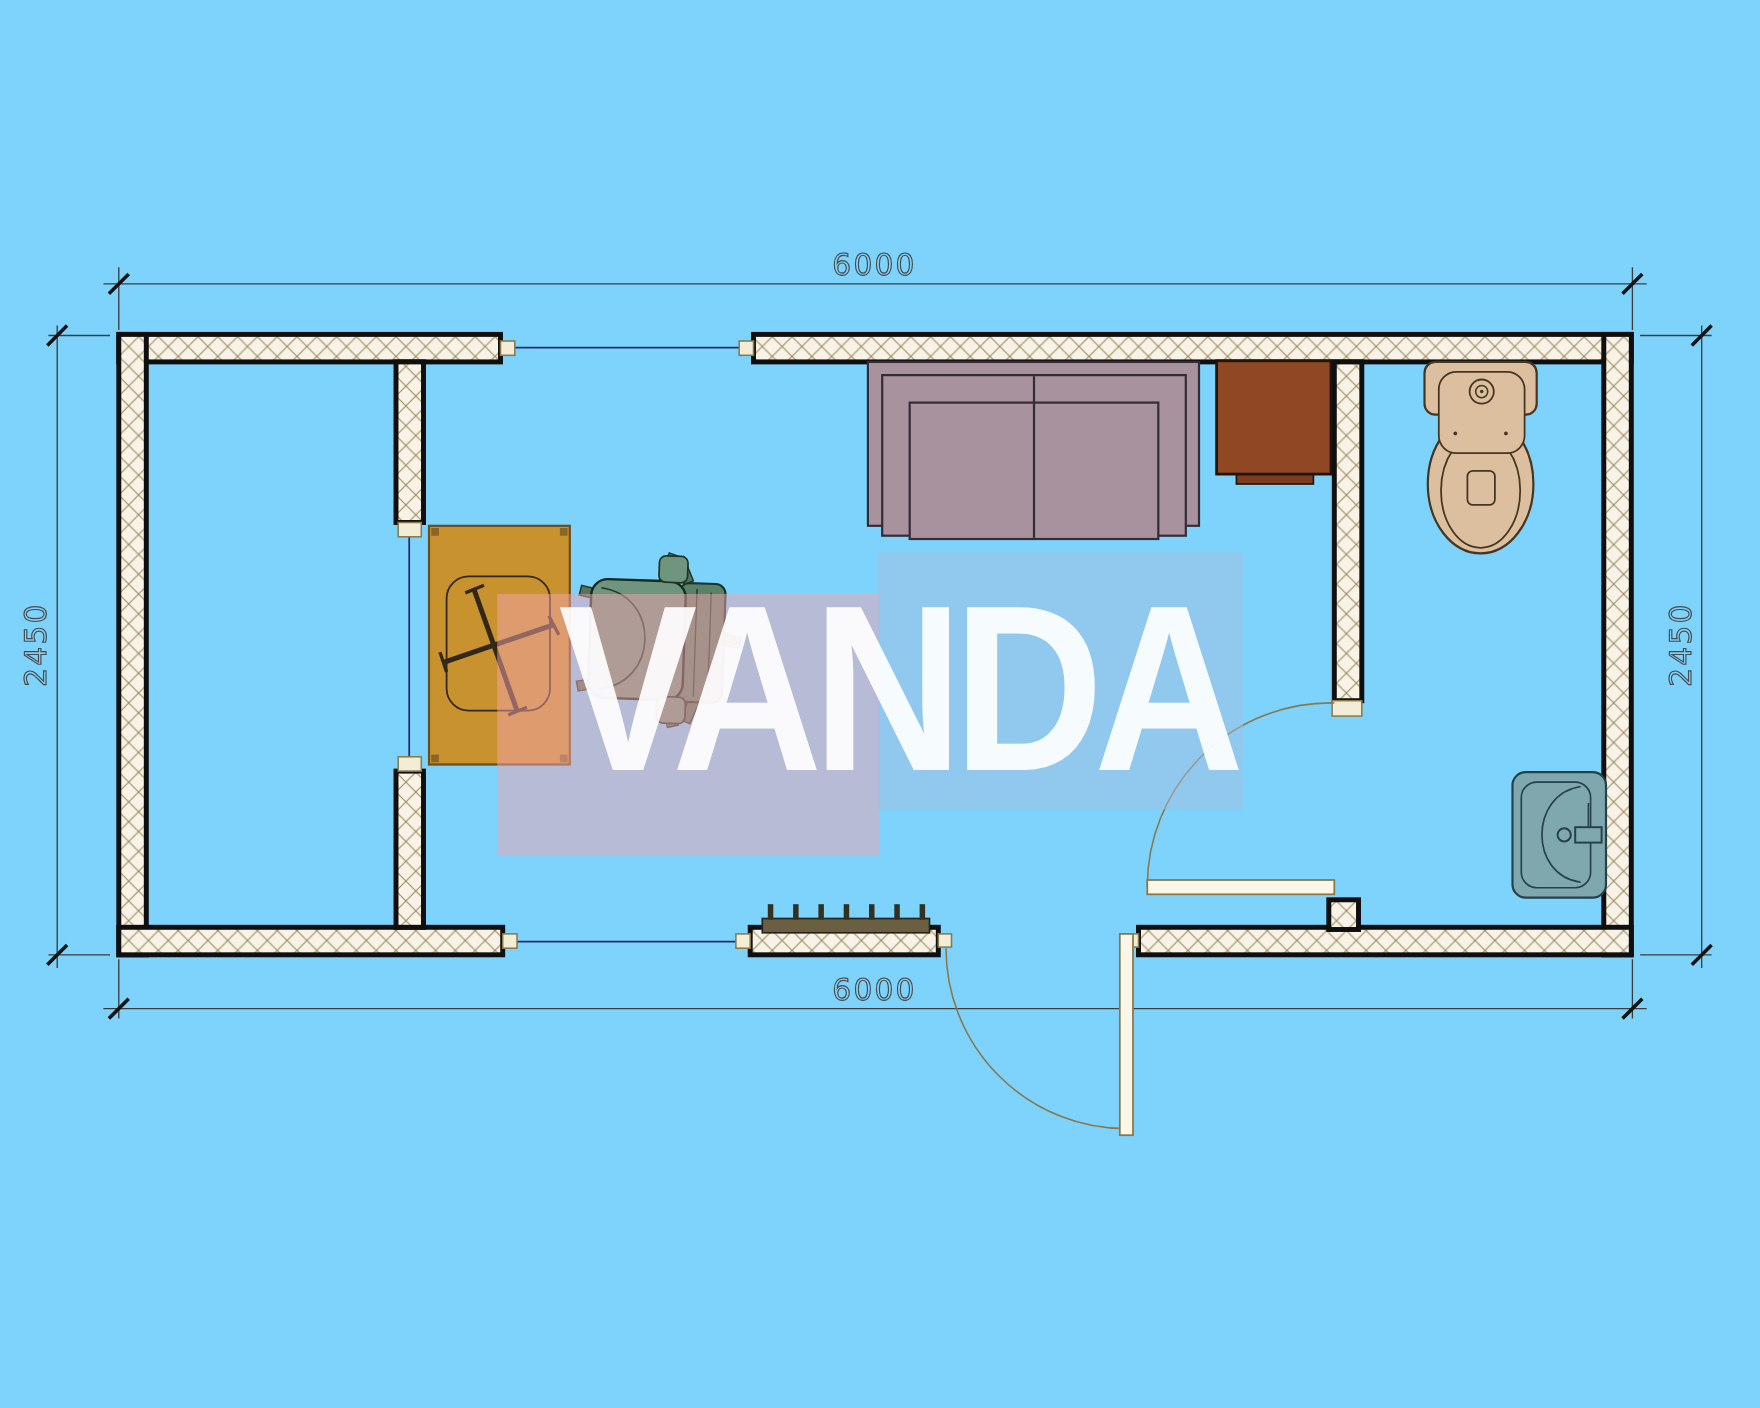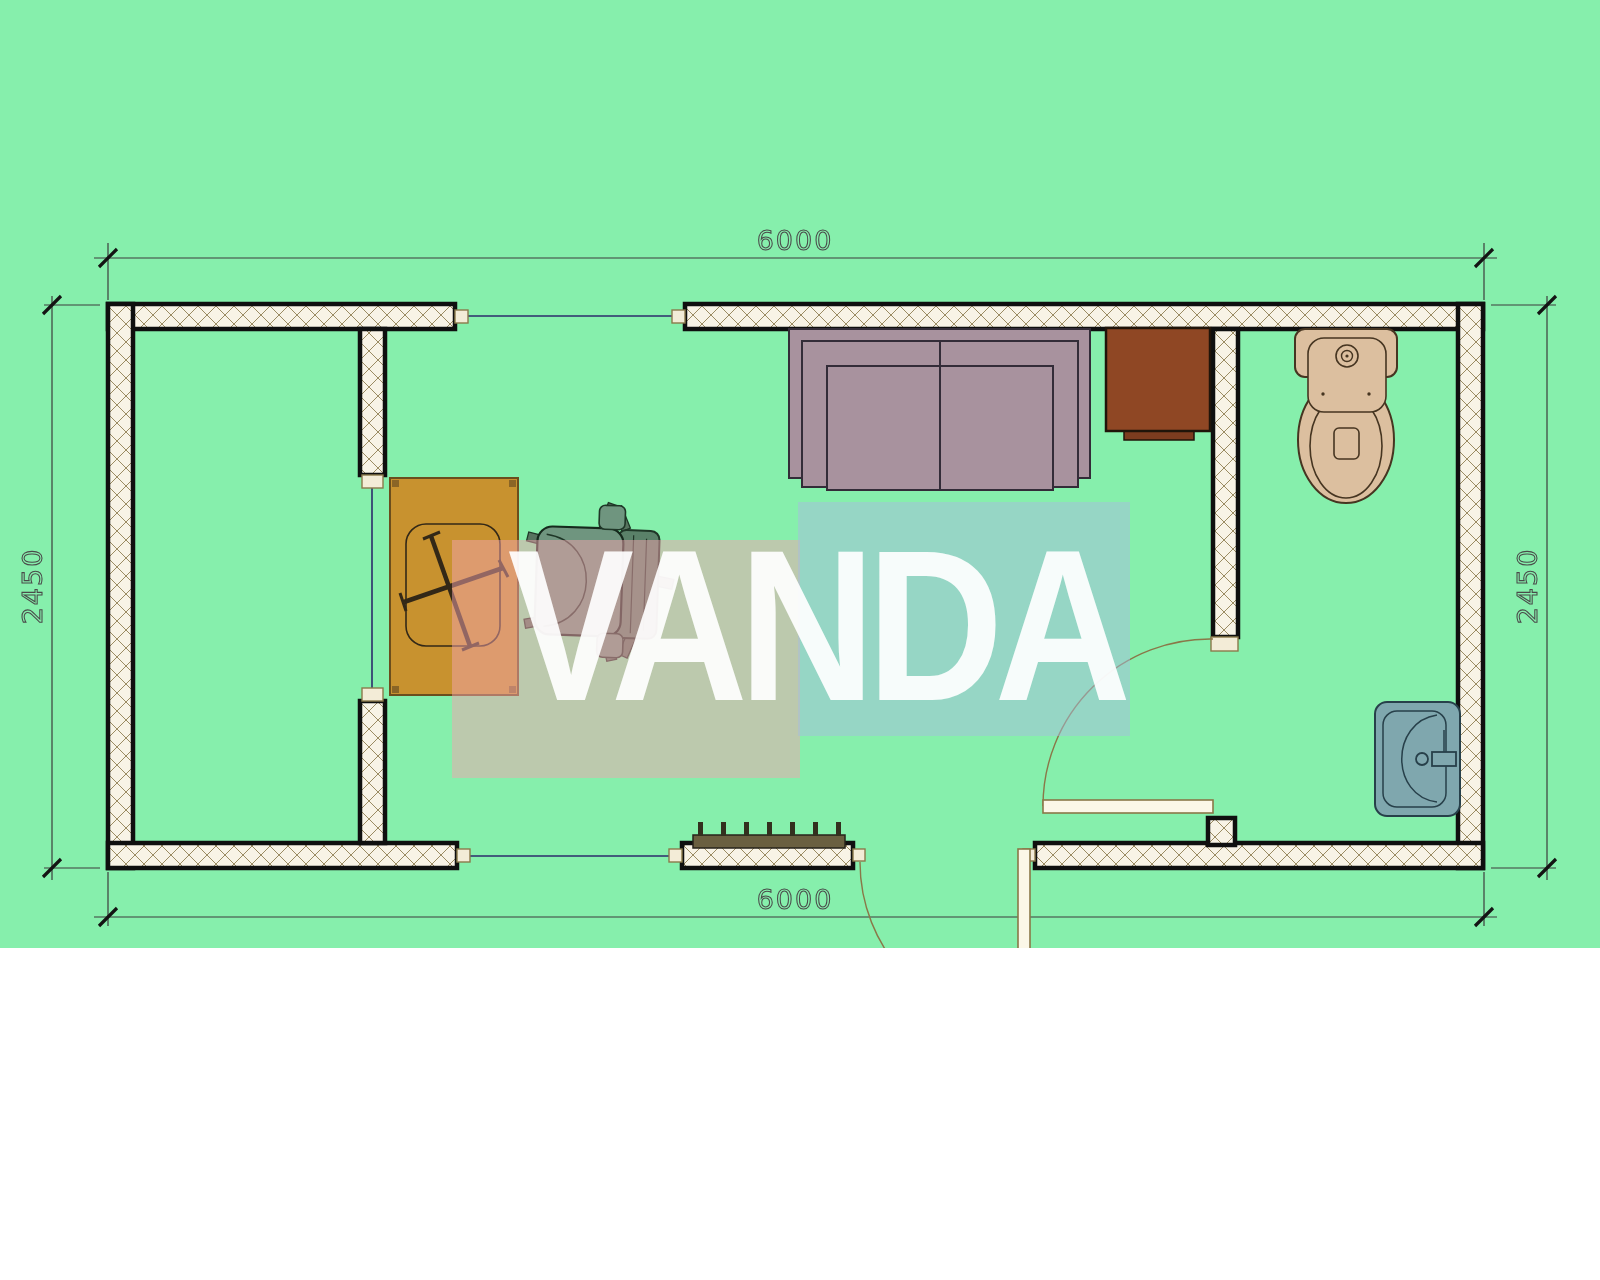--- a/index.html
+++ b/index.html
@@ -1,16 +1,16 @@
 <!DOCTYPE html>
 <html><head>
 <meta charset="utf-8">
 <style>
   html,body{margin:0;padding:0;background:#ffffff;}
-  .canvas{position:relative;width:1600px;height:948px;background:#86efac;overflow:hidden;
+  .canvas{position:relative;width:1600px;height:1280px;background:#7dd3fc;overflow:hidden;
           font-family:"DejaVu Sans", sans-serif;}
   svg text.dim{font-family:"DejaVu Sans", sans-serif;font-size:27px;letter-spacing:2px;
                fill:none;stroke:#4a4a4a;stroke-width:1.05;}
   svg text.wm{font-family:"Liberation Sans", sans-serif;font-weight:bold;font-size:215px;
               letter-spacing:-10px;fill:#ffffff;fill-opacity:0.92;}
 </style>
 </head>
 <body>
 
 <div class="canvas">

